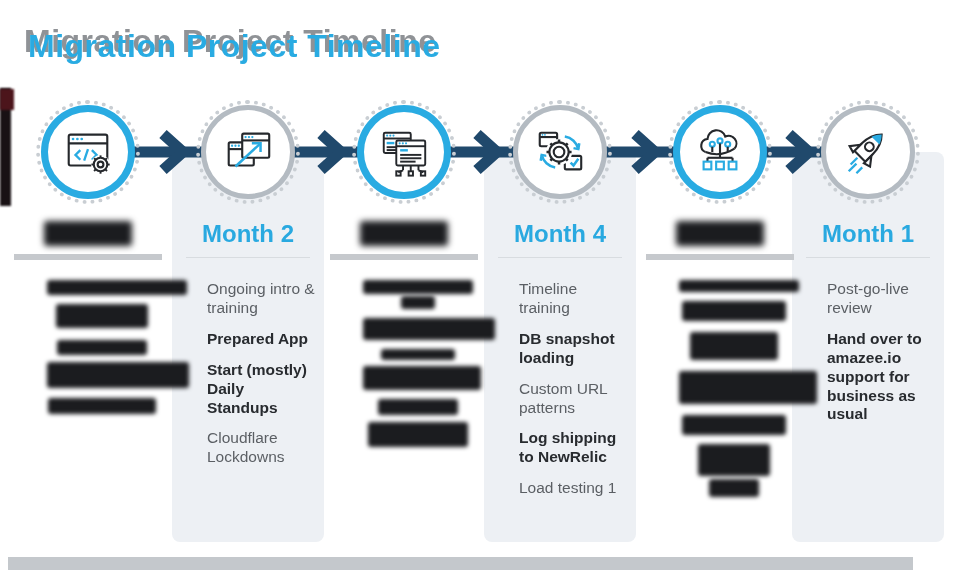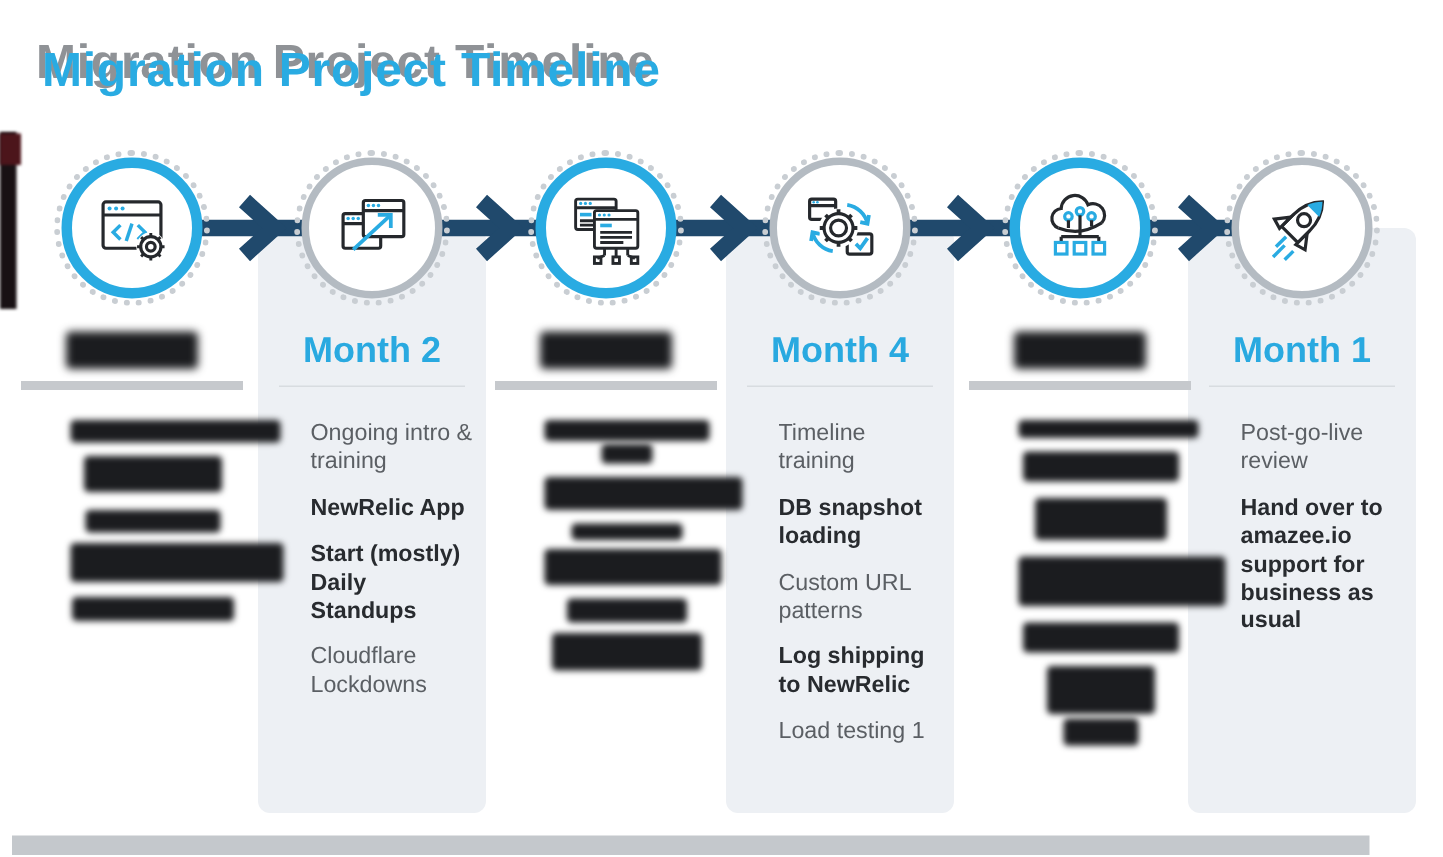--- a/index.html
+++ b/index.html
@@ -159,21 +159,21 @@
           <circle cx="32.5" cy="12.5" r="1.2" fill="#29abe2" stroke="none"></circle>
           <line x1="15" y1="43" x2="41" y2="19" stroke="#29abe2" stroke-width="2.6"></line>
           <polyline points="32,19 41,19 41,28" stroke="#29abe2" stroke-width="2.6"></polyline>
         </svg>
       </div>
     </div>
     <div class="month-label">Month 2</div>
     <div class="divider-line"></div>
     <div class="items">
         <div class="task">Ongoing intro &amp; training</div>
-        <div class="task bold">NewRelic App</div>
+        <div class="task bold">Prepared App</div>
         <div class="task bold">Start (mostly) Daily Standups</div>
         <div class="task">Cloudflare Lockdowns</div>
       </div>
   </div>
 
   <div class="col col-3 ring-blue">
     <div class="circle-outer">
       <div class="circle">
         <svg class="icon-svg" width="54" height="54" viewBox="0 0 56 56" fill="none" stroke="#25282c" stroke-width="2">
           <rect x="7" y="8" width="28" height="21" rx="1.5" fill="#ffffff"></rect>

